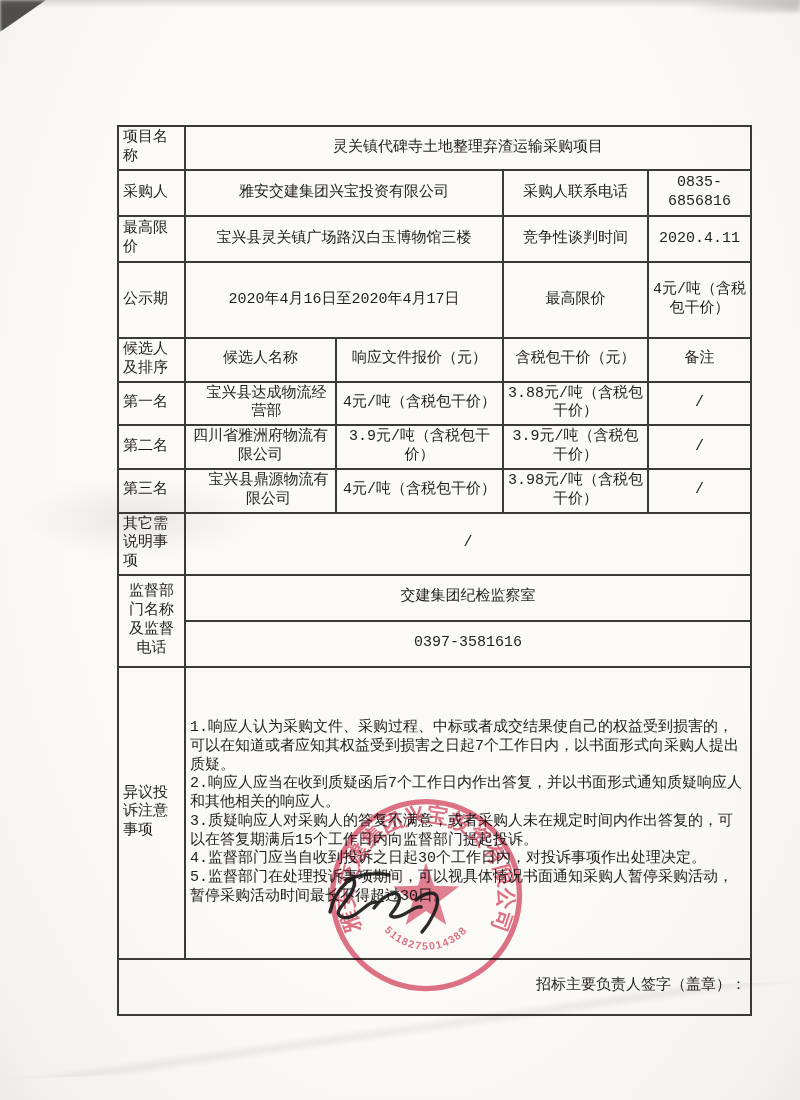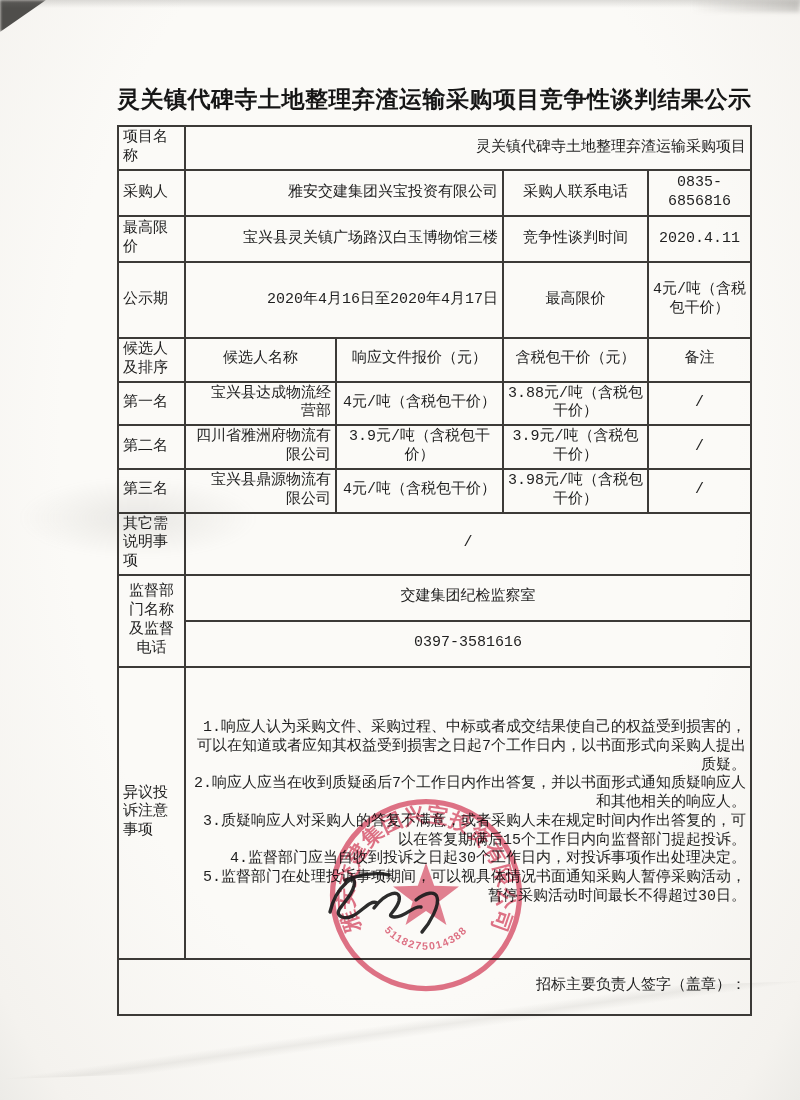--- a/index.html
+++ b/index.html
@@ -36,43 +36,42 @@
     border-collapse:collapse;table-layout:fixed;font-family:Liberation Mono, monospace;
   }
   table.doc td{
     border:2px solid #3c3a37;
     font-size:15px;line-height:1.25;
     padding:2px 4px;vertical-align:middle;
     overflow:hidden;
   }
   td.lab{text-align:left;padding-left:4px;padding-right:2px;}
   td.ctr{text-align:center;}
-  td.vleft{text-align:right;padding-left:7px;}
+  td.vleft{text-align:center;padding-left:7px;}
   td.sm{font-size:14.5px;}
-  td.notice{padding:4px 9px;line-height:1.34;text-align:right;font-size:15px;}
+  td.notice{padding:4px 9px;line-height:1.34;text-align:left;font-size:15px;}
   td.notice .nitem{margin:0;}
   td.sig{text-align:right;padding-left:8px;font-size:15.5px;}
 
   .seal{position:absolute;left:320px;top:793px;width:212px;height:212px;
     mix-blend-mode:multiply;opacity:.88;z-index:3;}
   .seal-text{font-family:"Liberation Sans","DejaVu Sans",sans-serif;font-weight:700;}
   .signature{position:absolute;left:316px;top:860px;width:132px;height:76px;z-index:4;}
 </style>
 </head>
 <body>
 
 <div class="page">
 
   <div class="corner-smudge"></div>
   <div class="top-edge-shade"></div>
   <div class="top-right-shade"></div>
   <div class="left-smudge"></div>
   <div class="crease"></div>
 
-  <div class="title">灵关镇代碑寺土地整理弃渣运输采购项目竞争性谈判结果公示</div>
 
   <table class="doc">
     <colgroup>
       <col style="width:67px">
         <col style="width:151px">
         <col style="width:167px">
       <col style="width:145px">
         <col style="width:103px">
     </colgroup>
 

